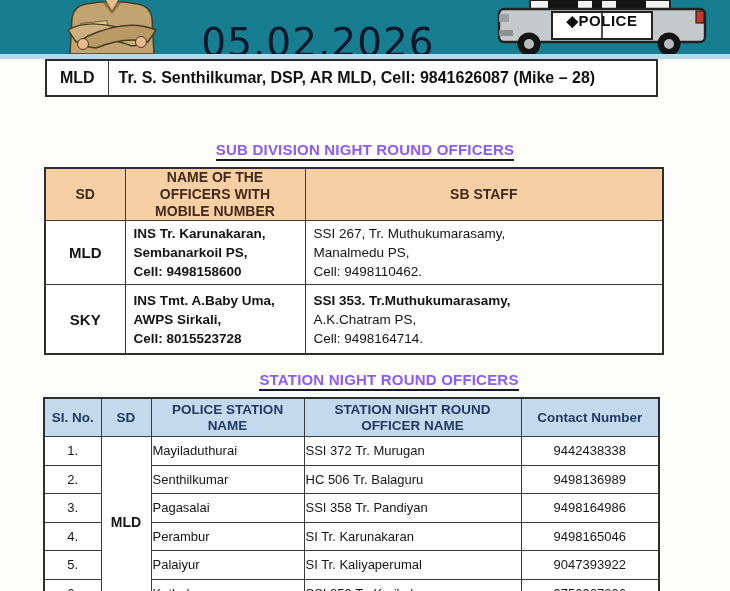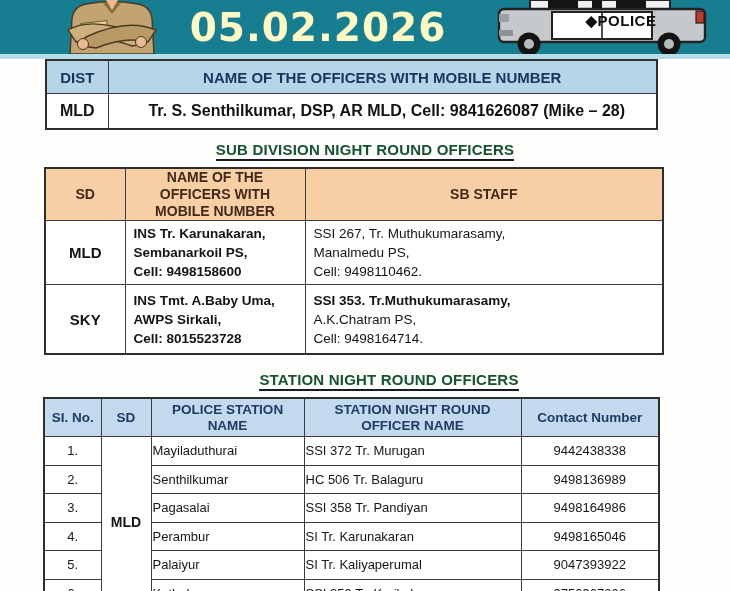--- a/index.html
+++ b/index.html
@@ -5,46 +5,46 @@
   html,body{margin:0;padding:0;background:#e9e9e9;}
   .page{
     position:relative;width:730px;height:591px;overflow:hidden;
     background:#fdfdfb;font-family:"Liberation Sans",sans-serif;
     -webkit-font-smoothing:antialiased;
   }
   
   .banner{position:absolute;left:0;top:0;width:730px;height:54px;background:#177e92;}
   .banner-strip{position:absolute;left:0;top:54px;width:730px;height:5px;background:#b5dce8;}
   .date{
-    position:absolute;left:168px;top:1px;width:300px;height:52px;
-    color:#fef9c3;font-family:"DejaVu Sans",sans-serif;font-weight:bold;
+    position:absolute;left:168px;top:16px;width:300px;height:52px;
+    color:#0f172a;font-family:"DejaVu Sans",sans-serif;font-weight:normal;
     font-size:39px;letter-spacing:1px;text-align:center;line-height:54px;
   }
   .officer-fig{position:absolute;left:52px;top:0;width:120px;height:54px;}
   .police-car{position:absolute;left:496px;top:0;width:216px;height:56px;}
   .police-text{
     position:absolute;left:552px;top:10px;width:100px;height:22px;
     text-align:center;font-weight:bold;font-size:15px;color:#0e0e0e;
-    letter-spacing:.5px;line-height:22px;font-family:"Liberation Sans",sans-serif;padding-left:19px;
+    letter-spacing:.5px;line-height:22px;font-family:"Liberation Sans",sans-serif;
   }
   
   table{border-collapse:collapse;table-layout:fixed;}
   td,th{border:1.6px solid #3b3b3b;overflow:hidden;}
   .t1,.t2,.t3{position:absolute;background:#fff;}
   .t1{left:45px;top:59px;width:613px;}
   .t2{left:44px;top:167px;width:620px;}
   .t3{left:43px;top:397px;width:617px;}
   .t1 table,.t2 table,.t3 table{width:100%;border:2px solid #2e2e2e;}
   
   .t1 th{background:#b7d5e9;color:#17365d;font-size:15px;font-weight:bold;height:30px;}
   .t1 td{font-size:16px;font-weight:bold;color:#121212;height:32px;}
   .t1 td.c{text-align:center;}
-  .t1 td.l{text-align:center;padding-left:10px;}
-  
-  .sec-title{position:absolute;left:0;width:730px;text-align:center;color:#14532d;font-size:15px;font-weight:bold;letter-spacing:.2px;}
+  .t1 td.l{text-align:left;padding-left:10px;}
+  
+  .sec-title{position:absolute;left:0;width:730px;text-align:center;color:#8b5cf6;font-size:15px;font-weight:bold;letter-spacing:.2px;}
   .sec-title span{display:inline-block;border-bottom:2.5px solid #1a1a26;padding-bottom:1px;}
   .title2{top:141px;}
   .title3{top:371px;margin-left:24px;}
   
   .t2 th{background:#f6cfa4;color:#42291c;font-size:14px;font-weight:bold;height:41px;line-height:17px;padding:0 6px;}
   .t2 td{color:#141414;font-size:13.5px;vertical-align:middle;}
   .t2 .sd{text-align:center;font-weight:bold;font-size:15px;}
   .t2 .lines{padding:3px 8px;line-height:19px;}
   .t2 .lines .b{font-weight:bold;}
   .t2 tr.r1 td{height:57px;}
@@ -106,24 +106,20 @@
   </div>
   <div class="banner-strip"></div>
 
   <div class="t1">
     <table>
       <colgroup>
           <col style="width:62px">
           <col>
         </colgroup>
       <tbody>
-          <tr>
-        <th>DIST</th>
-        <th>NAME OF THE OFFICERS WITH MOBILE NUMBER</th>
-      </tr>
       <tr>
         <td class="c">MLD</td>
         <td class="l">Tr. S. Senthilkumar, DSP, AR MLD, Cell: 9841626087 (Mike – 28)</td>
       </tr>
     </tbody>
       </table>
   </div>
 
   <div class="sec-title title2"><span>SUB DIVISION NIGHT ROUND OFFICERS</span></div>
 

